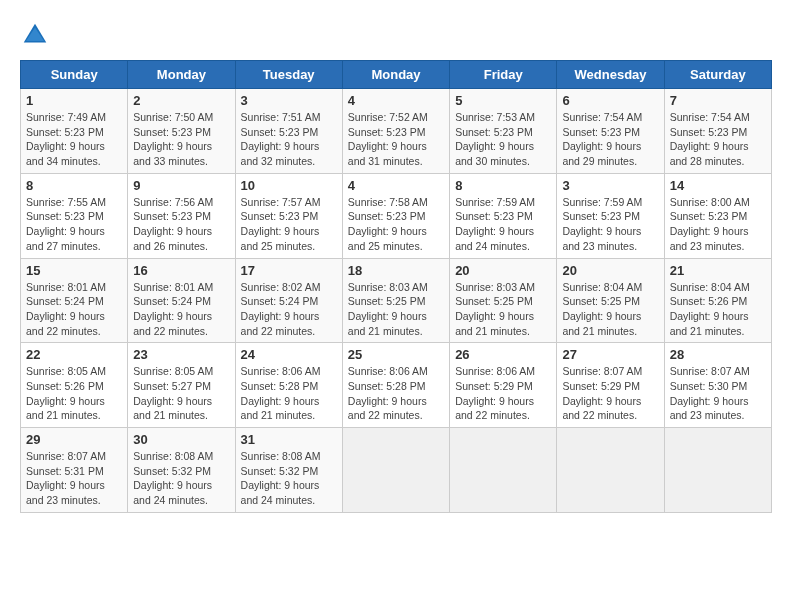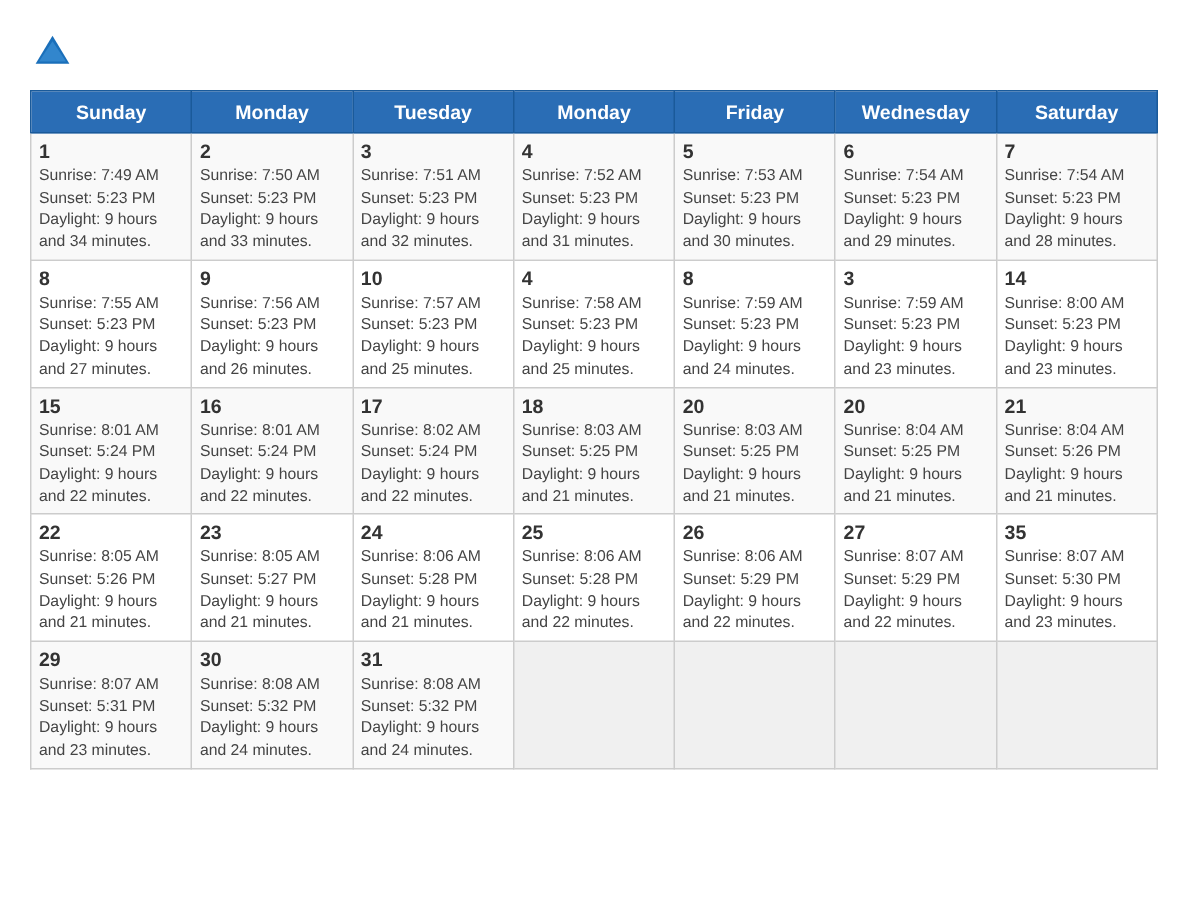--- a/index.html
+++ b/index.html
@@ -230,21 +230,21 @@
       </td>
         <td>
         <span class="day-number">26</span>
         <span class="day-info">Sunrise: 8:06 AM<br>Sunset: 5:29 PM<br>Daylight: 9 hours and 22 minutes.</span>
       </td>
         <td>
         <span class="day-number">27</span>
         <span class="day-info">Sunrise: 8:07 AM<br>Sunset: 5:29 PM<br>Daylight: 9 hours and 22 minutes.</span>
       </td>
         <td>
-        <span class="day-number">35</span>
+        <span class="day-number">28</span>
         <span class="day-info">Sunrise: 8:07 AM<br>Sunset: 5:30 PM<br>Daylight: 9 hours and 23 minutes.</span>
       </td>
       </tr>
       <tr>
         <td>
         <span class="day-number">29</span>
         <span class="day-info">Sunrise: 8:07 AM<br>Sunset: 5:31 PM<br>Daylight: 9 hours and 23 minutes.</span>
       </td>
         <td>
         <span class="day-number">30</span>

